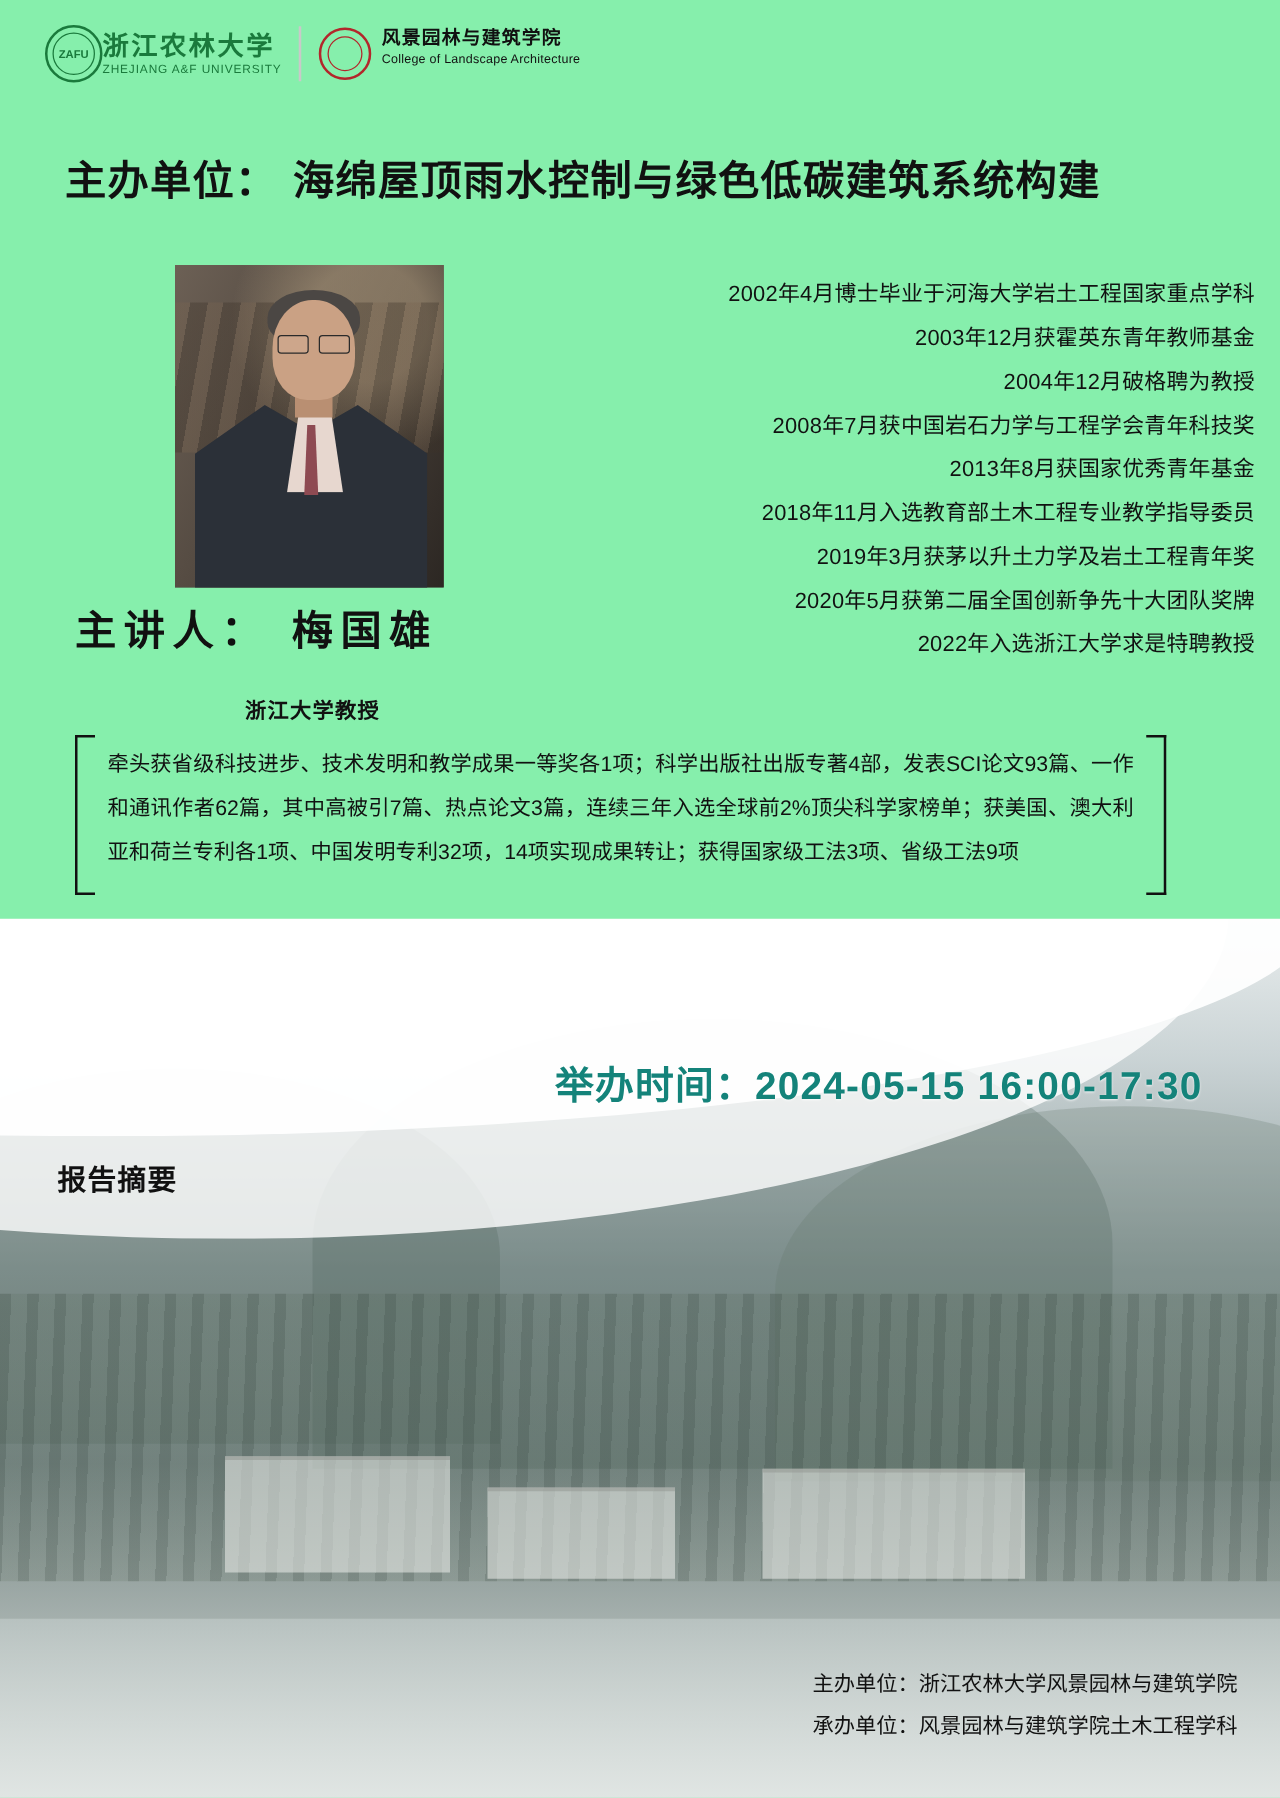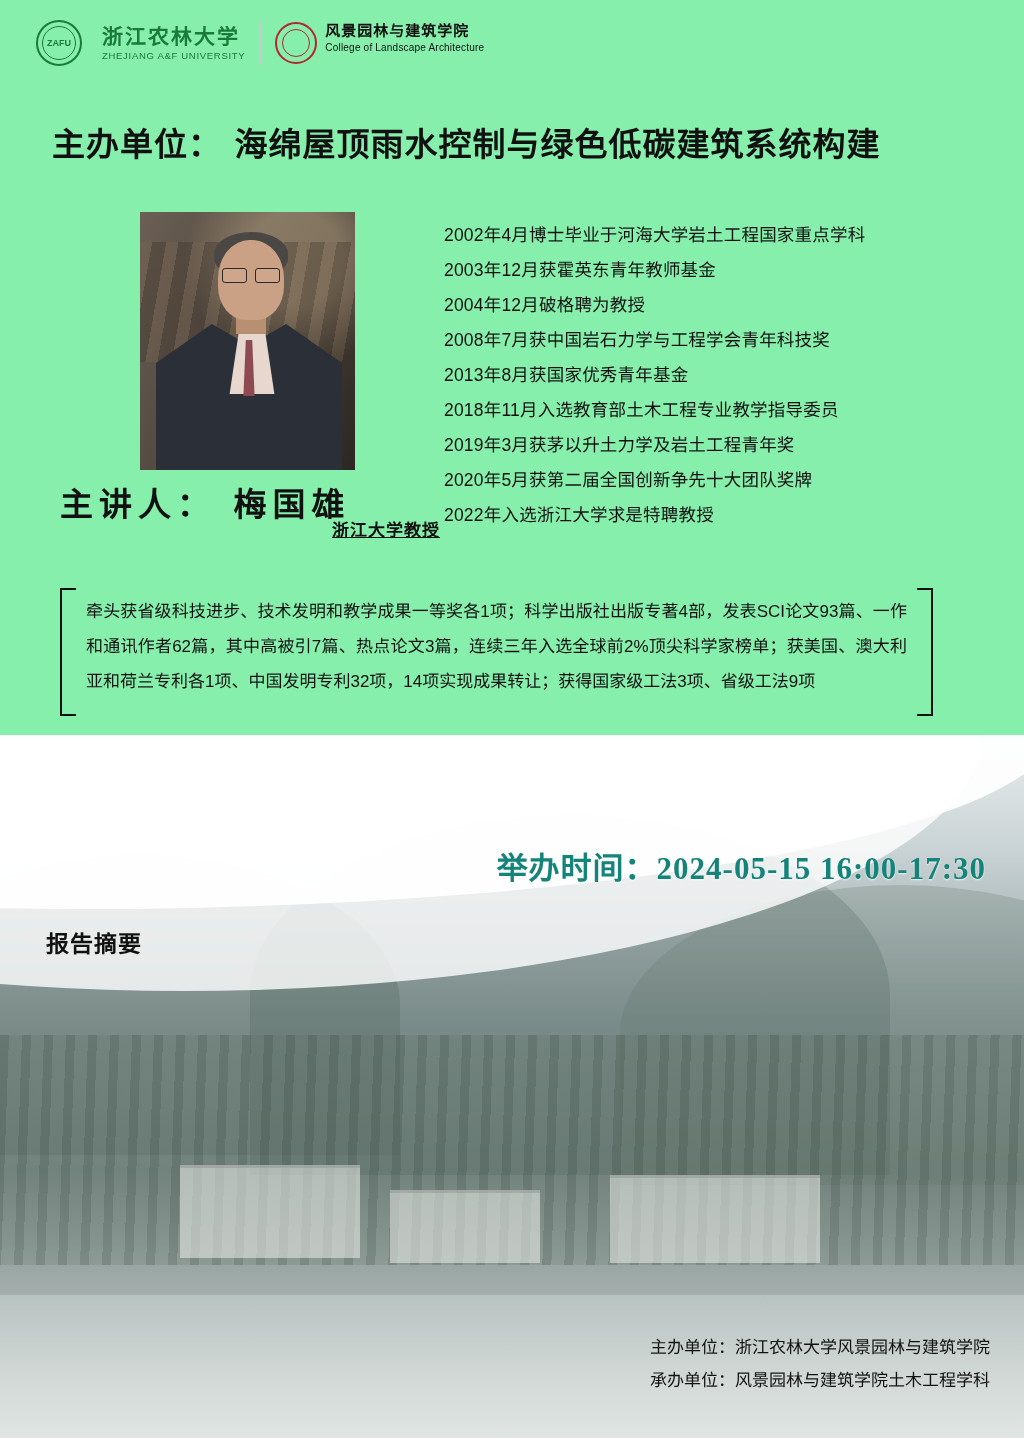--- a/index.html
+++ b/index.html
@@ -24,21 +24,21 @@
     border:2.5px solid #1a7a3c;
     display:flex;align-items:center;justify-content:center;
     box-sizing:border-box;
     position:relative;
   }
   .seal::after{
     content:"";position:absolute;left:4px;top:4px;right:4px;bottom:4px;
     border:1px solid #1a7a3c;border-radius:50%;
   }
   .seal span{font-size:9px;color:#1a7a3c;line-height:1;font-weight:bold;}
-  .zafu-text{margin-left:20px;}
+  .zafu-text{margin-left:0;}
   .zafu-cn{font-family:"DejaVu Serif","Liberation Serif",serif;font-size:21px;font-weight:bold;color:#1a7a3c;letter-spacing:2px;line-height:1.1;}
   .zafu-en{font-size:9.5px;color:#1a7a3c;letter-spacing:.7px;margin-top:2px;}
   .divider-v{width:2px;height:44px;background:#c9c9c9;margin:0 14px;}
   .logo-cla{display:flex;align-items:flex-start;}
   .seal-red{
     width:42px;height:42px;border-radius:50%;
     border:2.5px solid #b3262b;box-sizing:border-box;
     position:relative;
   }
   .seal-red::after{
@@ -82,26 +82,26 @@
      clip-path:polygon(30% 0, 44% 10%, 56% 10%, 70% 0, 100% 26%, 100% 100%, 0 100%, 0 26%);}
   .p-tie{position:absolute;left:101px;top:128px;width:16px;height:56px;background:#8e4a52;
      clip-path:polygon(30% 0,70% 0,85% 100%,15% 100%);}
 
   .speaker-name{
     position:absolute;left:60px;top:478px;width:380px;text-align:left;
     font-family:"DejaVu Serif","Liberation Serif",serif;
     font-size:33px;font-weight:bold;letter-spacing:6px;color:#111;
   }
   .speaker-affil{
-    position:absolute;left:60px;top:516px;width:380px;text-align:right;
-    font-size:17px;font-weight:bold;color:#111;letter-spacing:1px;text-decoration:underline;
-  }
-
-  
-  .ach-list{position:absolute;left:444px;top:218px;width:560px;}
+    position:absolute;left:60px;top:554px;width:380px;text-align:center;
+    font-size:17px;font-weight:bold;color:#111;letter-spacing:1px;
+  }
+
+  
+  .ach-list{position:absolute;left:444px;top:218px;width:560px;text-align:right;}
   .ach-list li{
     list-style:none;font-size:17.5px;line-height:35px;color:#111;letter-spacing:.2px;
   }
   .ach-list ul{margin:0;padding:0;}
 
   
   .bracket-box{position:absolute;left:60px;top:588px;width:873px;}
   .bracket-box .bl,.bracket-box .br{position:absolute;top:0;width:14px;height:124px;}
   .bracket-box .bl{left:0;border-left:2px solid #111;border-top:2px solid #111;border-bottom:2px solid #111;}
   .bracket-box .br{right:0;border-right:2px solid #111;border-top:2px solid #111;border-bottom:2px solid #111;}
@@ -139,24 +139,24 @@
     clip-path:ellipse(95% 100% at 8% 0%);
   }
 
   .place{
     position:absolute;right:46px;top:42px;
     font-size:31px;font-weight:bold;color:#14837a;letter-spacing:2px;
     text-shadow:0 1px 2px rgba(255,255,255,.8);
     font-family:"DejaVu Sans","Liberation Sans",sans-serif;
   }
   .time{
-    position:absolute;right:38px;top:108px;
+    position:absolute;right:62px;top:108px;
     font-size:31px;font-weight:bold;color:#14837a;letter-spacing:1px;
     text-shadow:0 1px 2px rgba(255,255,255,.8);
-    font-family:Liberation Serif, serif;
+    font-family:Liberation Sans, sans-serif;
     margin-left:48px;
   }
   .abs-title{
     position:absolute;left:46px;top:190px;
     font-size:23px;font-weight:bold;color:#111;letter-spacing:1px;font-family:Liberation Serif, serif;
   }
   .abs-body{
     position:absolute;left:46px;top:272px;width:935px;
     font-size:21.5px;line-height:44px;color:#111;text-align:justify;letter-spacing:.2px;
   }

